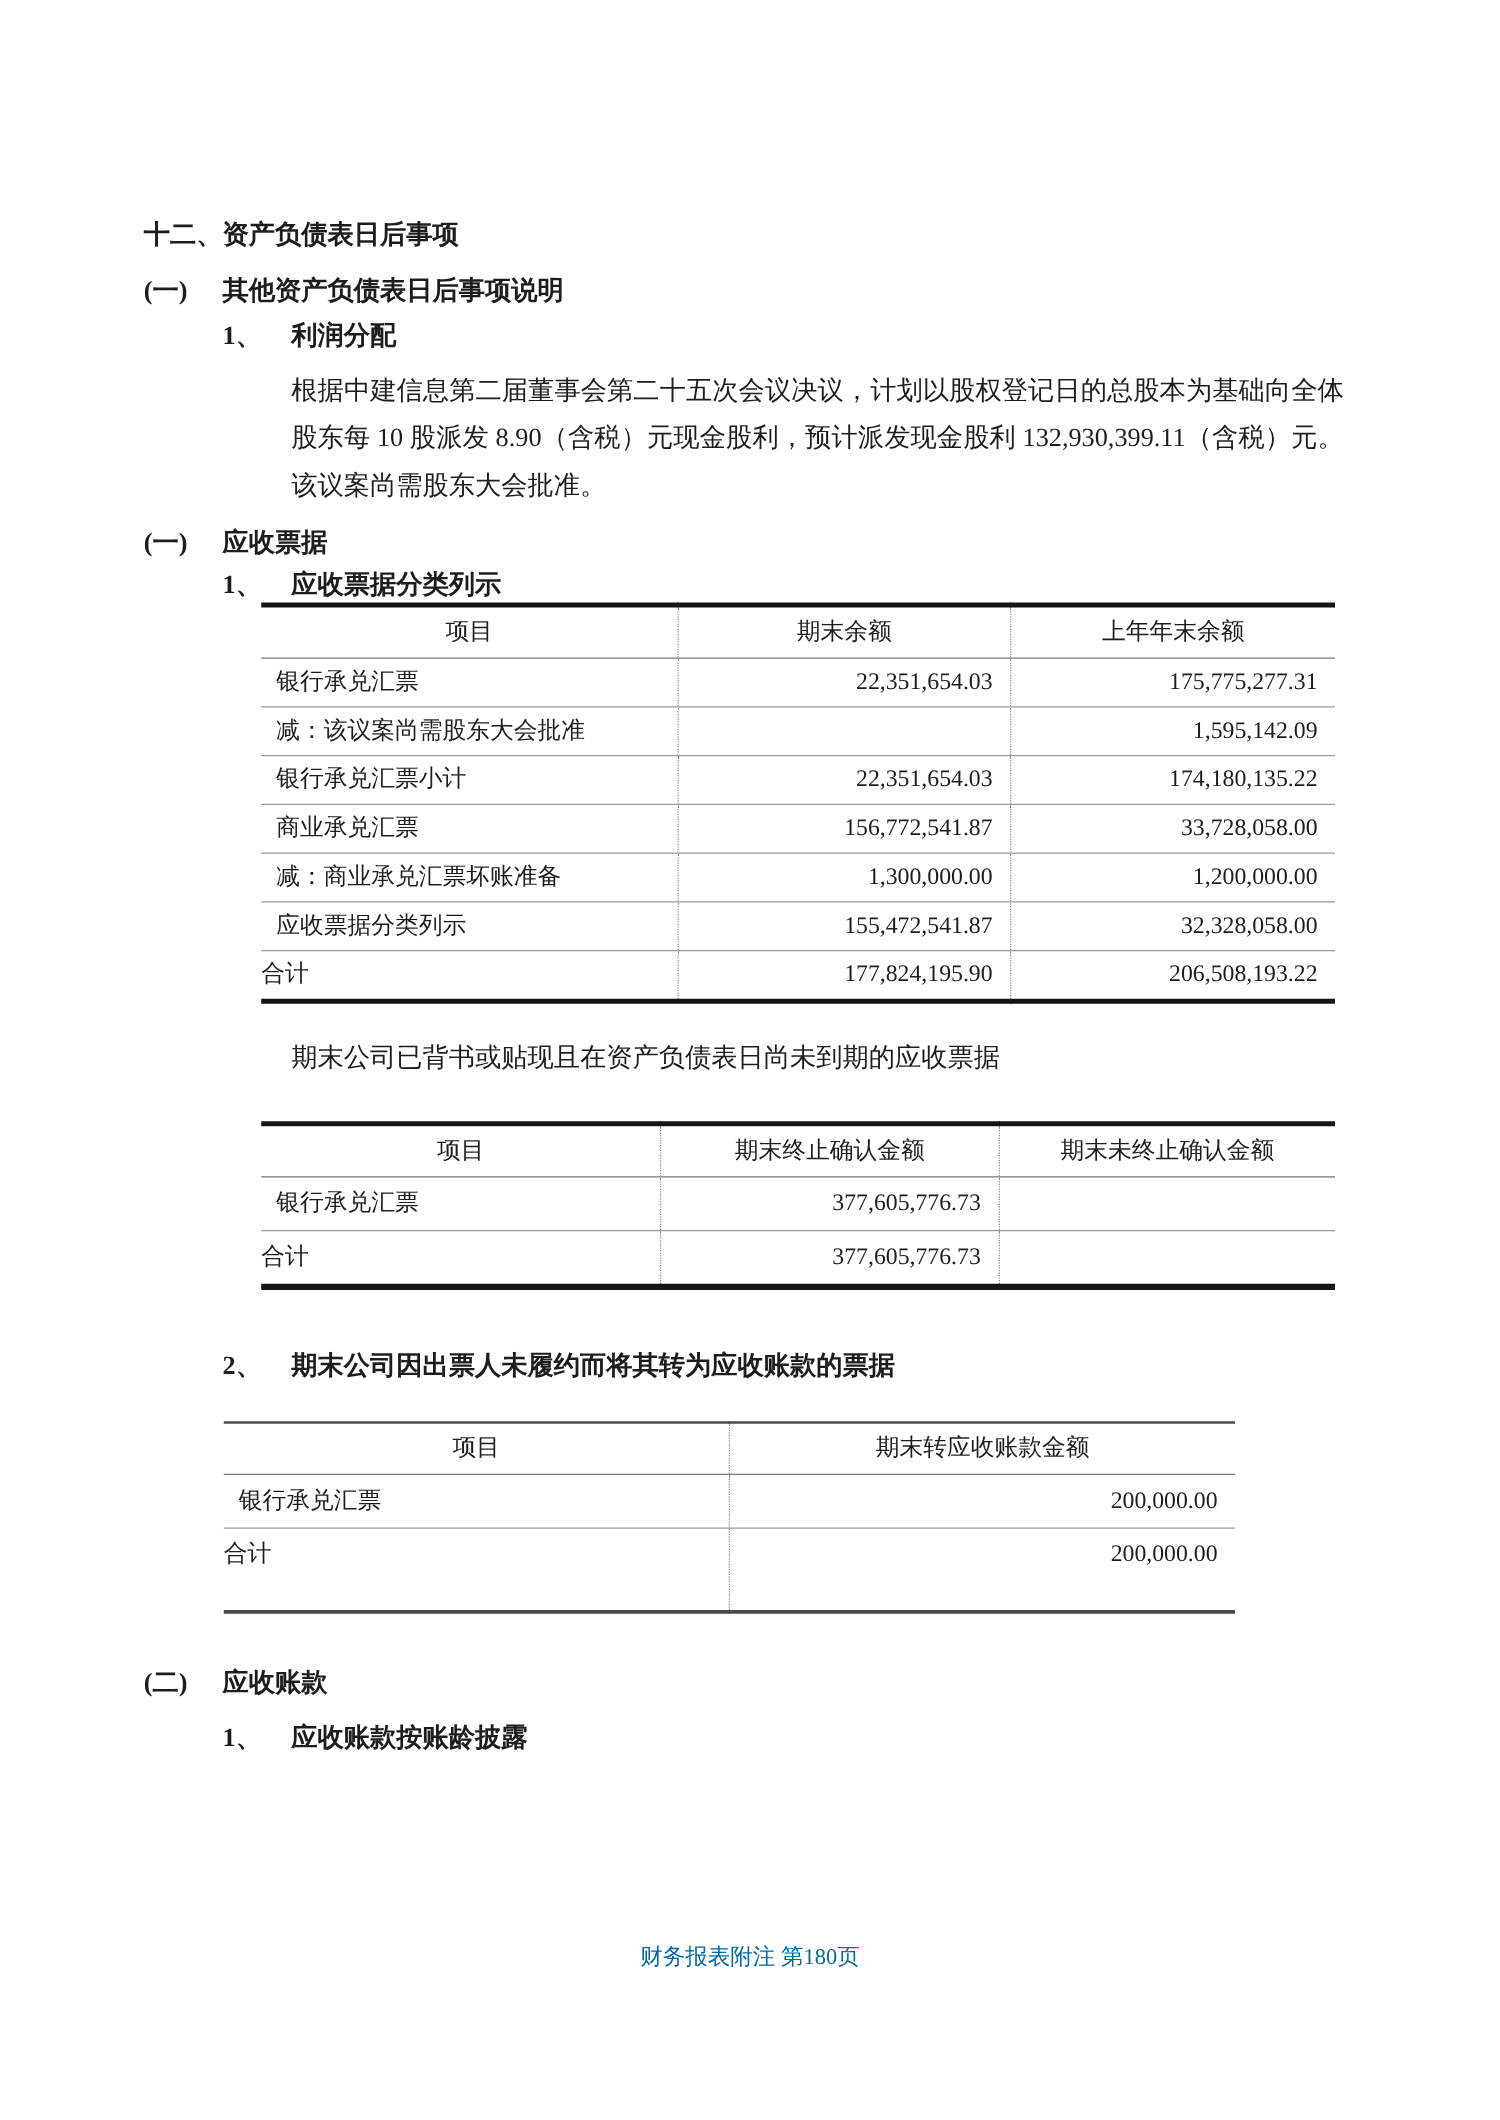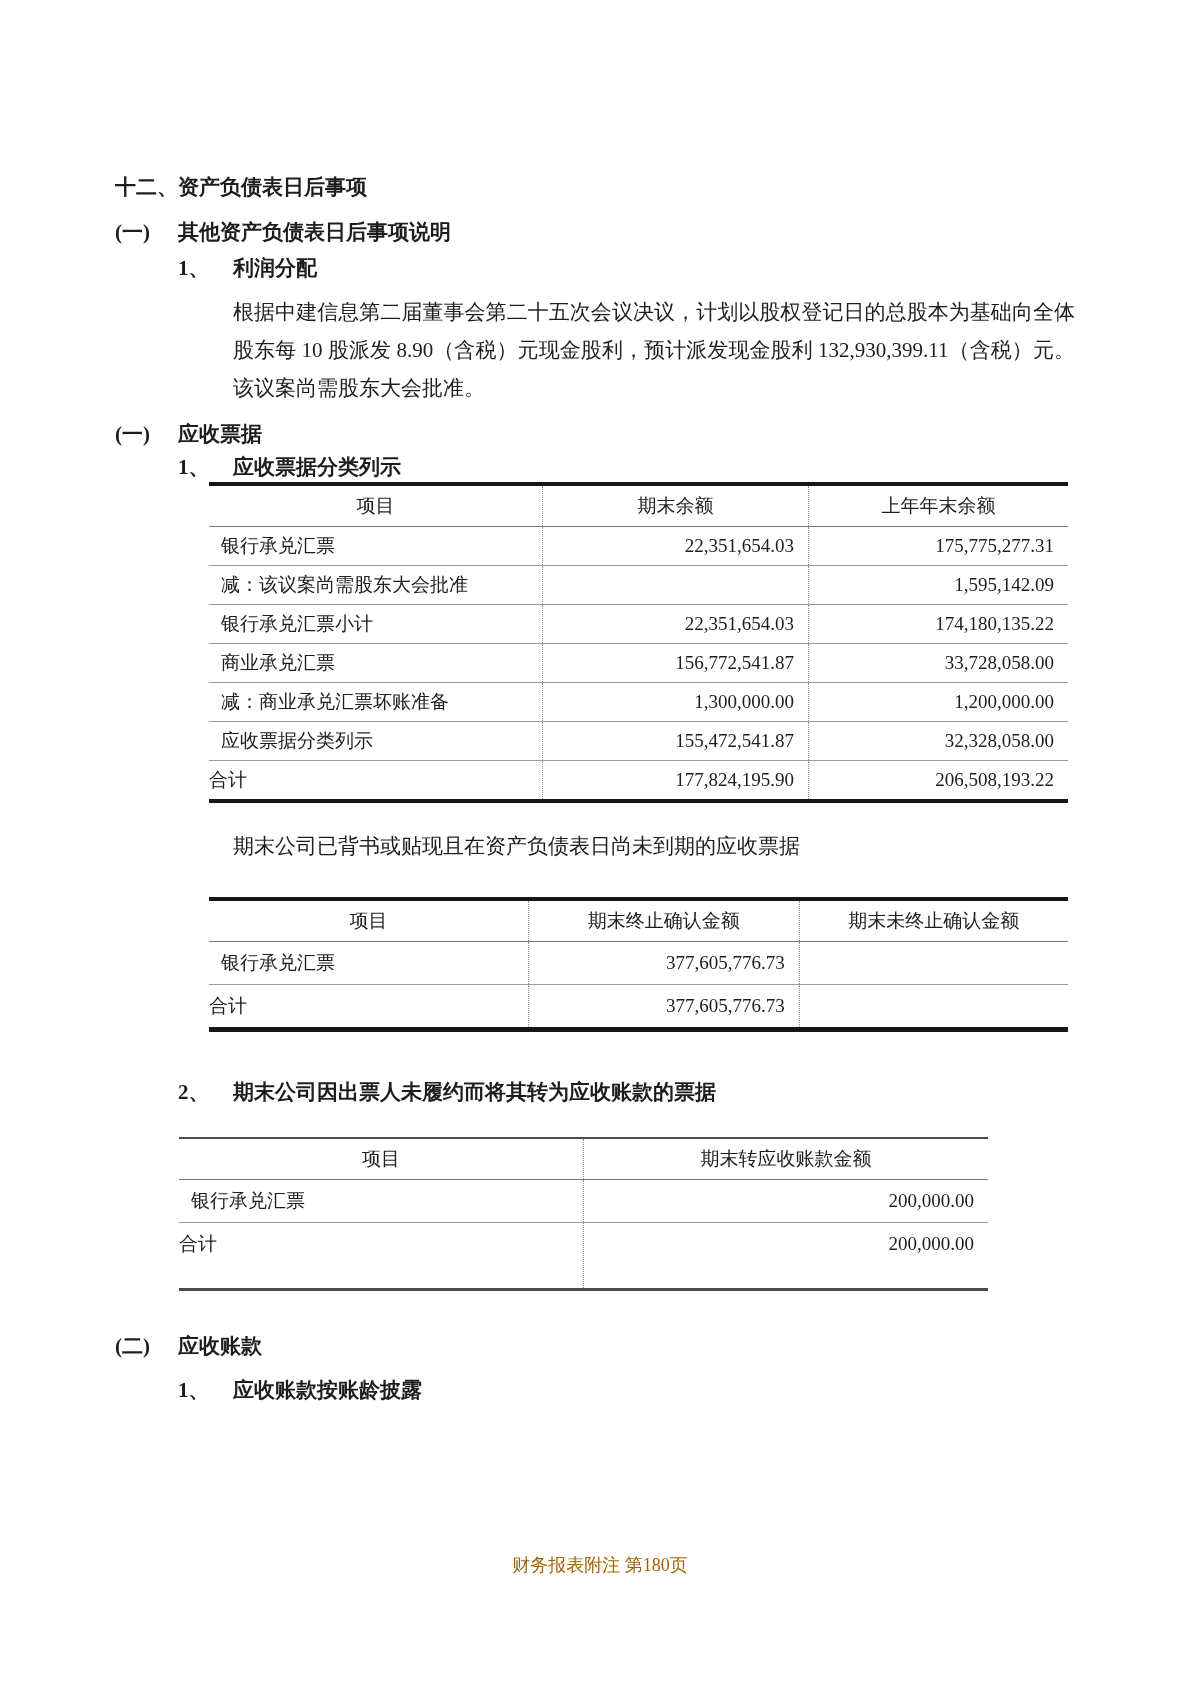--- a/index.html
+++ b/index.html
@@ -50,21 +50,21 @@
 
   .t3{margin-left:64px;width:809px;border-top:2px solid #4a4a4a;border-bottom:3px solid #4a4a4a;}
   .t3 .c1{width:50%;} .t3 .c2{width:50%;}
   .t3 td{padding-top:9px;padding-bottom:9px;}
   .t3 tbody tr:last-child td{padding-bottom:32px;}
 
   .sec2{margin-top:40px;}
 
   .footer{
     position:absolute;top:1550px;left:0;width:1200px;text-align:center;
-    font-size:18px;color:#a16207;line-height:30px;
+    font-size:18px;color:#0369a1;line-height:30px;
   }
 </style>
 </head>
 <body>
 
 <div class="page">
   <div class="content">
 
     <div class="hrow mb15">
       <span class="num">十二、</span>

